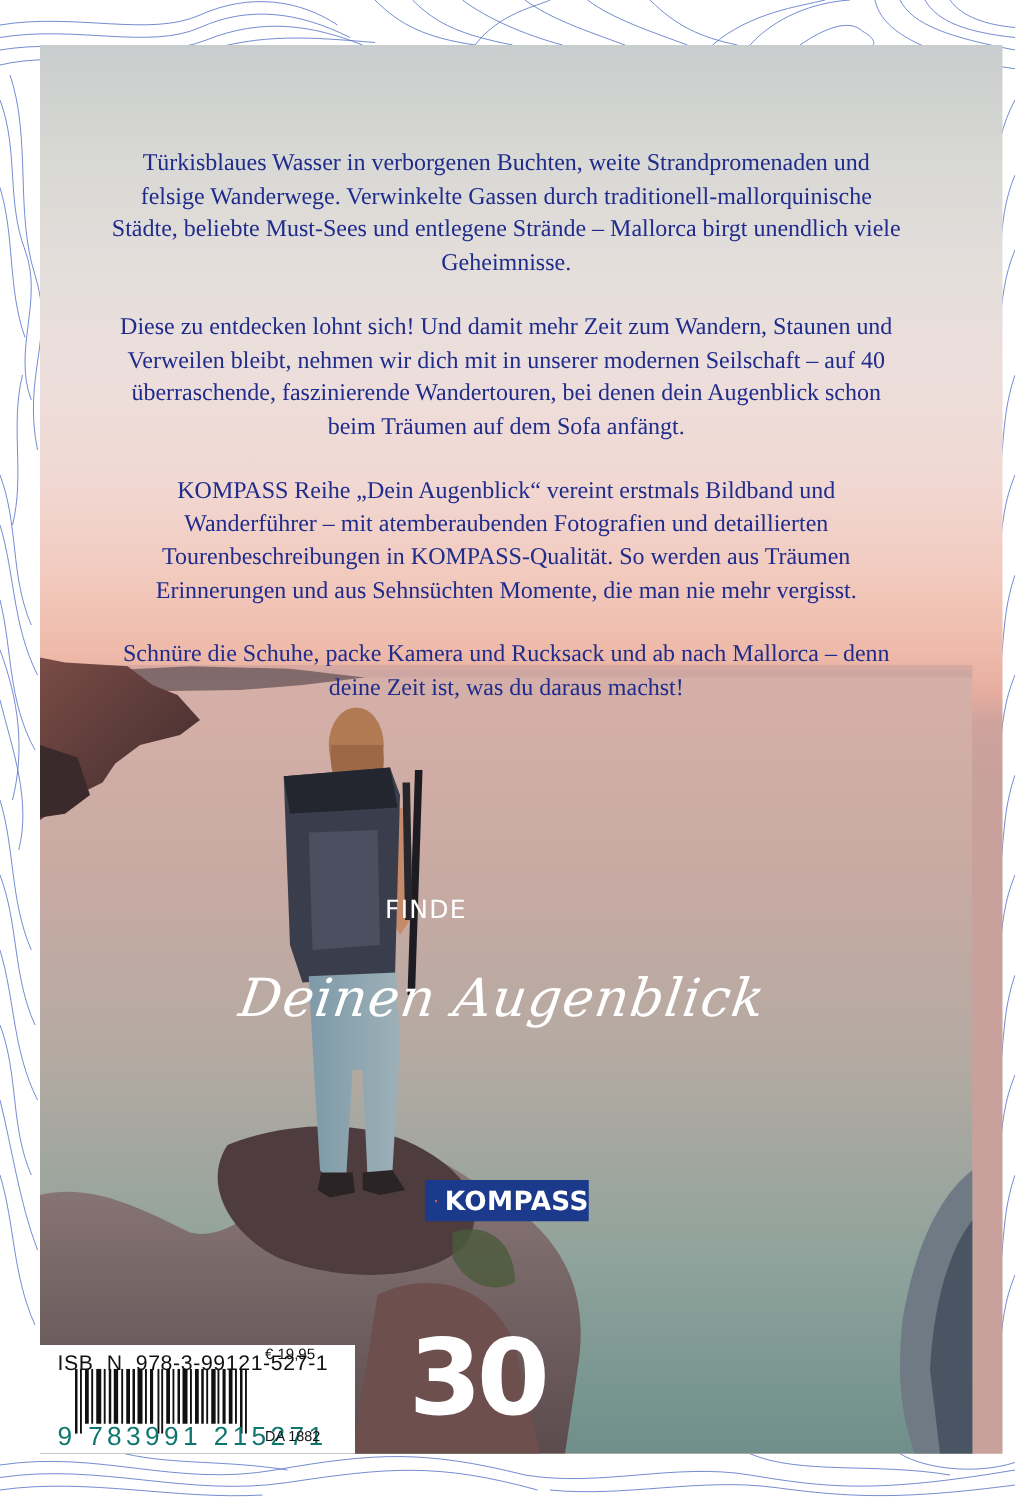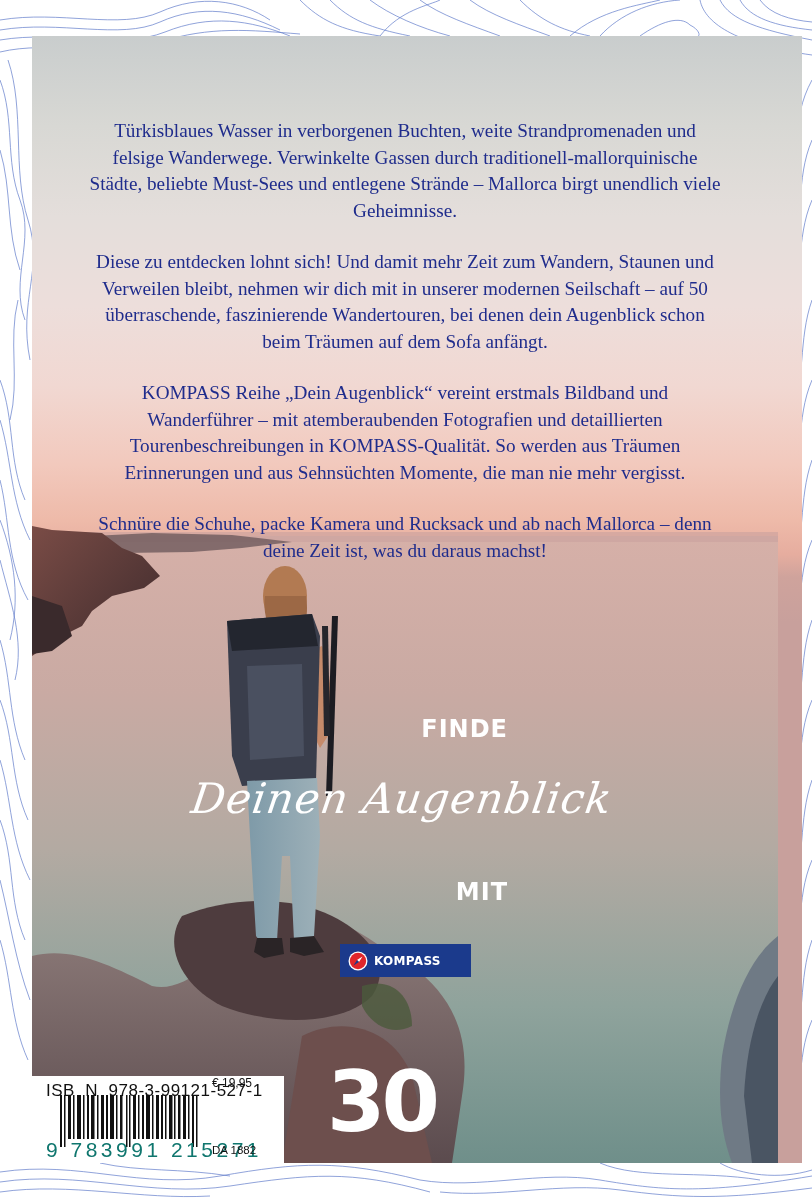--- a/index.html
+++ b/index.html
@@ -19,39 +19,39 @@
   }
   .scene { position: absolute; left: 0; top: 0; width: 746px; height: 1127px; }
   .blurb {
     position: absolute; left: 56px; width: 634px; top: 82px;
     text-align: center; color: #1f2c8c;
     font-family: "Liberation Serif", serif; font-size: 19.2px; line-height: 26.5px;
   }
   .blurb p { margin: 0 0 25px 0; }
   .finde, .mit {
     position: absolute; color: #ffffff; font-family: "DejaVu Sans", sans-serif;
-    font-weight: bold; font-size: 24px; letter-spacing: 1px;
-    text-align: right; width: 200px;
+    font-weight: normal; font-size: 20px; letter-spacing: 1px;
+    text-align: left; width: 200px;
   }
   .finde { left: 276px; top: 679px; }
   .mit { left: 276px; top: 842px; }
   .script {
     position: absolute; left: 140px; top: 738px; width: 460px; text-align: center;
     color: #ffffff; font-family: "DejaVu Serif", serif; font-style: italic;
     font-size: 42px; letter-spacing: 1px; transform: skewX(-8deg);
   }
   .kompass {
     position: absolute; left: 308px; top: 908px; width: 131px; height: 33px;
     background: #1b3a8c; display: flex; align-items: center; gap: 6px;
     padding-left: 8px; box-sizing: border-box;
   }
   .kompass .logo-disc { width: 20px; height: 20px; }
   .kompass span {
     color: #ffffff; font-family: "DejaVu Sans", sans-serif; font-weight: bold;
-    font-size: 12px; letter-spacing: 0.3px;
+    font-size: 21px; letter-spacing: 0.3px;
   }
   .barcode-box {
     position: absolute; left: 0; top: 1040px; width: 252px; height: 87px;
     background: #ffffff;
   }
   .isbn {
     position: absolute; left: 14px; top: 5px; font-family: "Liberation Sans", sans-serif;
     font-size: 17px; color: #111; letter-spacing: 0.5px; white-space: pre;
   }
   .bars { position: absolute; left: 28px; top: 19px; width: 140px; height: 52px; }
@@ -193,28 +193,27 @@
     <path d="M290 590 L296 590 L298 700 L292 700 Z" fill="#26262c"></path>
 
     <path d="M215 745 L285 742 L288 800 L282 900 L276 905 L262 905 L258 820 L250 820 L245 905 L230 908 L224 900 L218 800 Z" fill="url(#jeans)"></path>
 
     <path d="M225 902 L250 902 L252 918 L232 922 L222 916 Z" fill="#2a2426"></path>
     <path d="M258 902 L282 900 L292 916 L272 920 L258 916 Z" fill="#2a2426"></path>
   </svg>
 
   <div class="blurb">
     <p>Türkisblaues Wasser in verborgenen Buchten, weite Strandpromenaden und felsige Wanderwege. Verwinkelte Gassen durch traditionell-mallorquinische Städte, beliebte Must-Sees und entlegene Strände – Mallorca birgt unendlich viele Geheimnisse.</p>
-    <p>Diese zu entdecken lohnt sich! Und damit mehr Zeit zum Wandern, Staunen und Verweilen bleibt, nehmen wir dich mit in unserer modernen Seilschaft – auf 50 überraschende, faszinierende Wandertouren, bei denen dein Augenblick schon beim Träumen auf dem Sofa anfängt.</p>
+    <p>Diese zu entdecken lohnt sich! Und damit mehr Zeit zum Wandern, Staunen und Verweilen bleibt, nehmen wir dich mit in unserer modernen Seilschaft – auf 40 überraschende, faszinierende Wandertouren, bei denen dein Augenblick schon beim Träumen auf dem Sofa anfängt.</p>
     <p>KOMPASS Reihe „Dein Augenblick“ vereint erstmals Bildband und Wanderführer – mit atemberaubenden Fotografien und detaillierten Tourenbeschreibungen in KOMPASS-Qualität. So werden aus Träumen Erinnerungen und aus Sehnsüchten Momente, die man nie mehr vergisst.</p>
     <p>Schnüre die Schuhe, packe Kamera und Rucksack und ab nach Mallorca – denn deine Zeit ist, was du daraus machst!</p>
   </div>
 
   <div class="finde">FINDE</div>
   <div class="script">Deinen Augenblick</div>
-  <div class="mit">MIT</div>
 
   <div class="kompass">
     <svg class="logo-disc" viewBox="0 0 20 20">
       <circle cx="10" cy="10" r="9.5" fill="#ffffff"></circle>
       <circle cx="10" cy="10" r="8.2" fill="#e0262b"></circle>
       <path d="M14.5 5.5 L11 11 L9 9 Z" fill="#ffffff"></path>
       <path d="M5.5 14.5 L9 9 L11 11 Z" fill="#1b3a8c"></path>
     </svg>
     <span>KOMPASS</span>
   </div>

